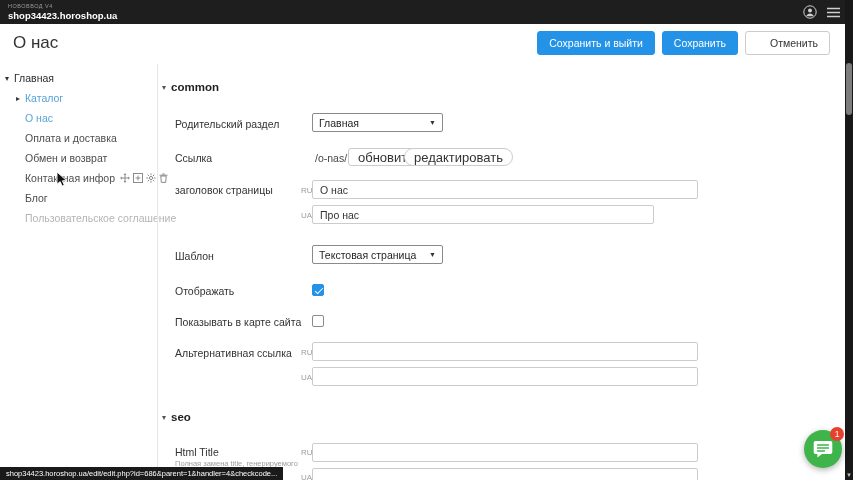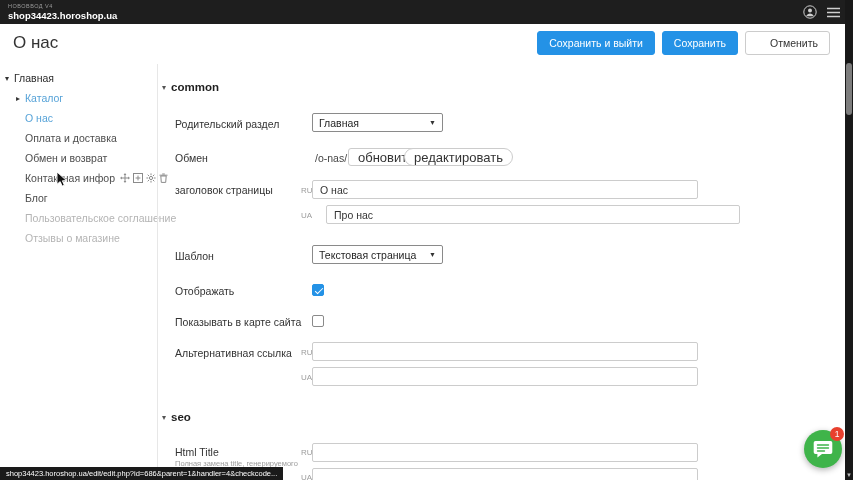--- a/index.html
+++ b/index.html
@@ -151,49 +151,46 @@
           </svg>
         </span>
     </span>
   </div>
   <div class="tree-item ti-leaf">
     <span>Блог</span>
   </div>
   <div class="tree-item ti-leaf muted">
     <span>Пользовательское соглашение</span>
   </div>
-  <div class="tree-item ti-leaf muted">
-    <span>Отзывы о магазине</span>
-  </div>
 </div>
 <div class="v-divider"></div>
 
 <div class="content">
 
   <div class="section-head" style="left:4px; top:19px;">
     <span class="sec-caret">▾</span>
     <span>common</span>
   </div>
 
   <div class="row-label" style="left:17px; top:56px;">Родительский раздел</div>
   <div class="sel" style="left:154px; top:51px;">
     <span>Главная</span>
     <span class="sel-caret">▼</span>
   </div>
 
-  <div class="row-label" style="left:17px; top:90px;">Обмен</div>
+  <div class="row-label" style="left:17px; top:90px;">Ссылка</div>
   <div class="plain-val" style="left:157px; top:90px;">/o-nas/</div>
   <button class="mini-btn" style="left:190px; top:86px;">обновить</button>
   <button class="mini-btn" style="left:246px; top:86px;border-radius:9px;">редактировать</button>
 
   <div class="row-label" style="left:17px; top:122px;">заголовок страницы</div>
   <span class="lang-tag" style="left:143px; top:124px;">RU</span>
   <input class="tinput" style="left: 154px; top: 118px; width: 386px;" value="О нас">
   <span class="lang-tag" style="left:143px; top:149px;">UA</span>
-  <input class="tinput" style="left: 168px; top: 143px; width: 414px;" value="Про нас">
+  <input class="tinput" style="left: 154px; top: 143px; width: 342px;" value="Про нас">
 
   <div class="row-label" style="left:17px; top:188px;">Шаблон</div>
   <div class="sel" style="left:154px; top:183px;">
     <span>Текстовая страница</span>
     <span class="sel-caret">▼</span>
   </div>
 
   <div class="row-label" style="left:17px; top:223px;">Отображать</div>
   <span class="checkbox checked" style="left:154px; top:222px;"></span>
 

